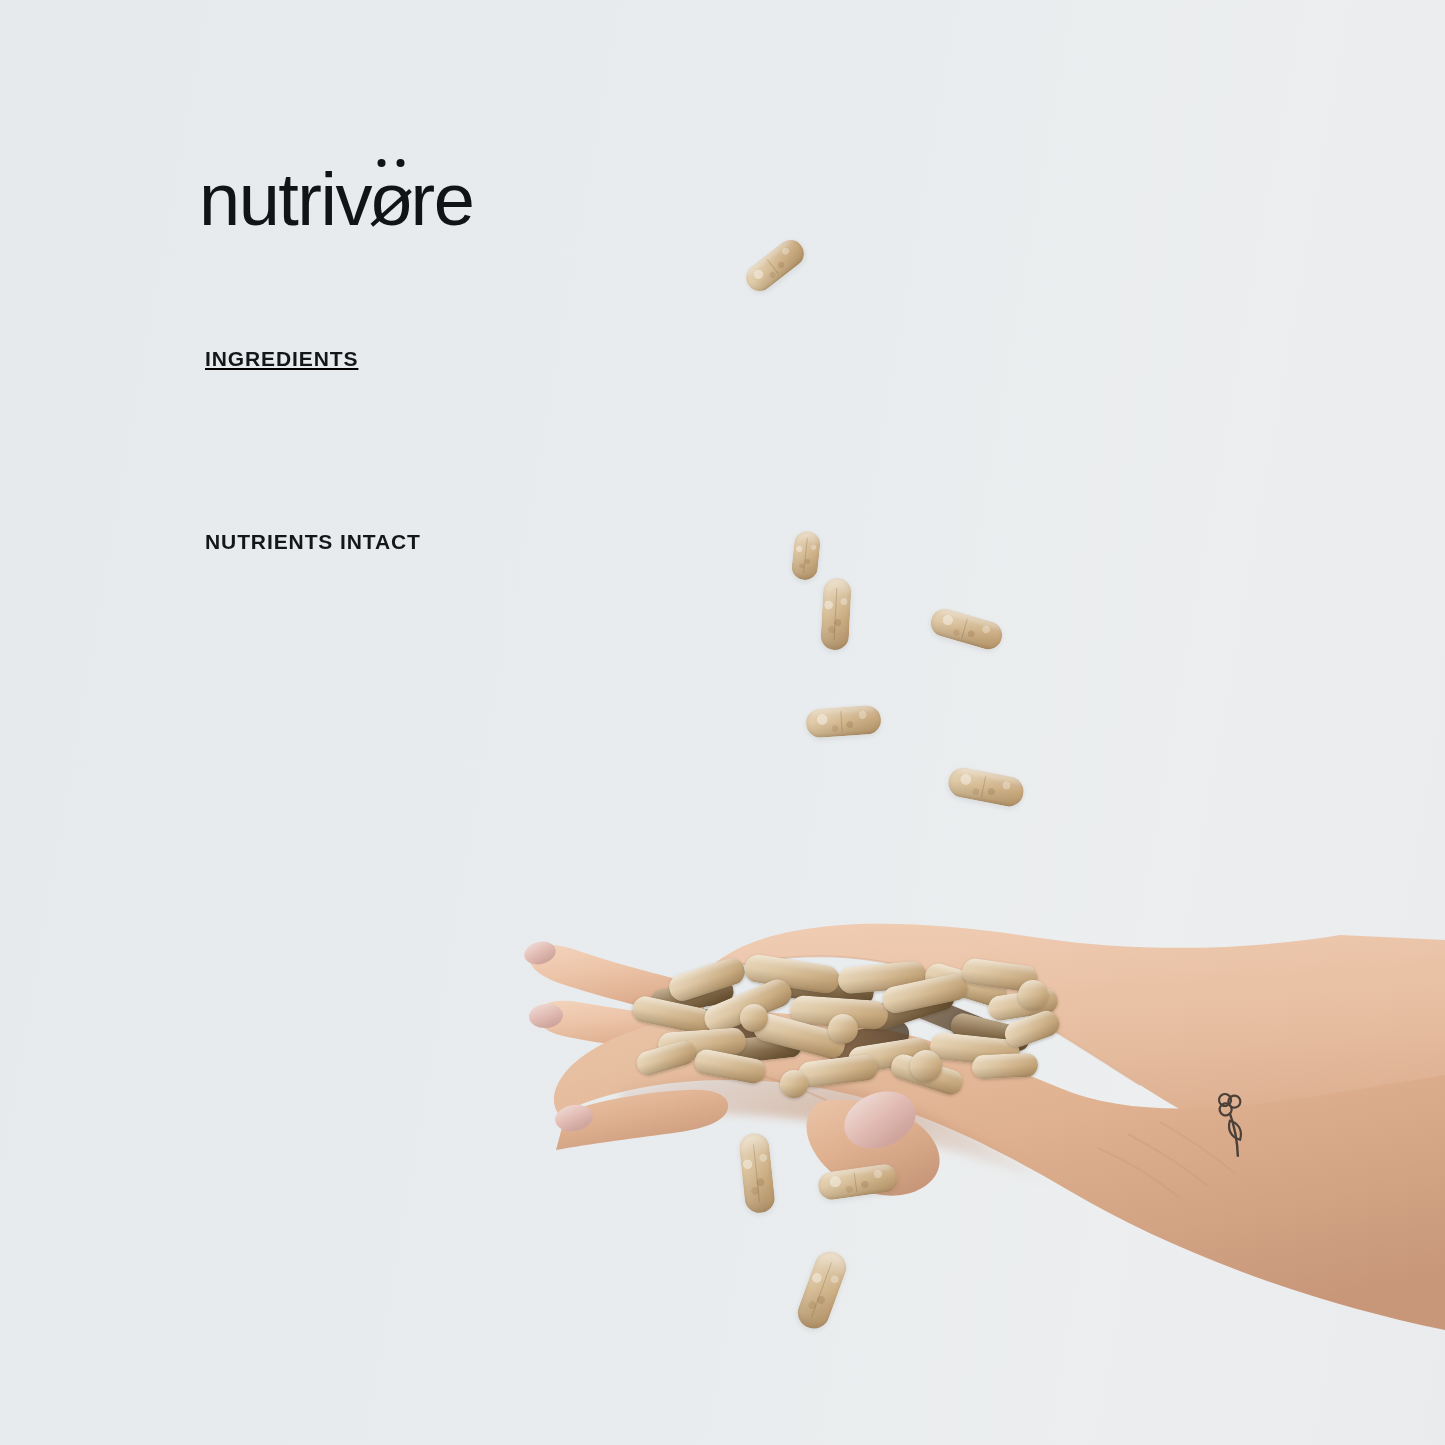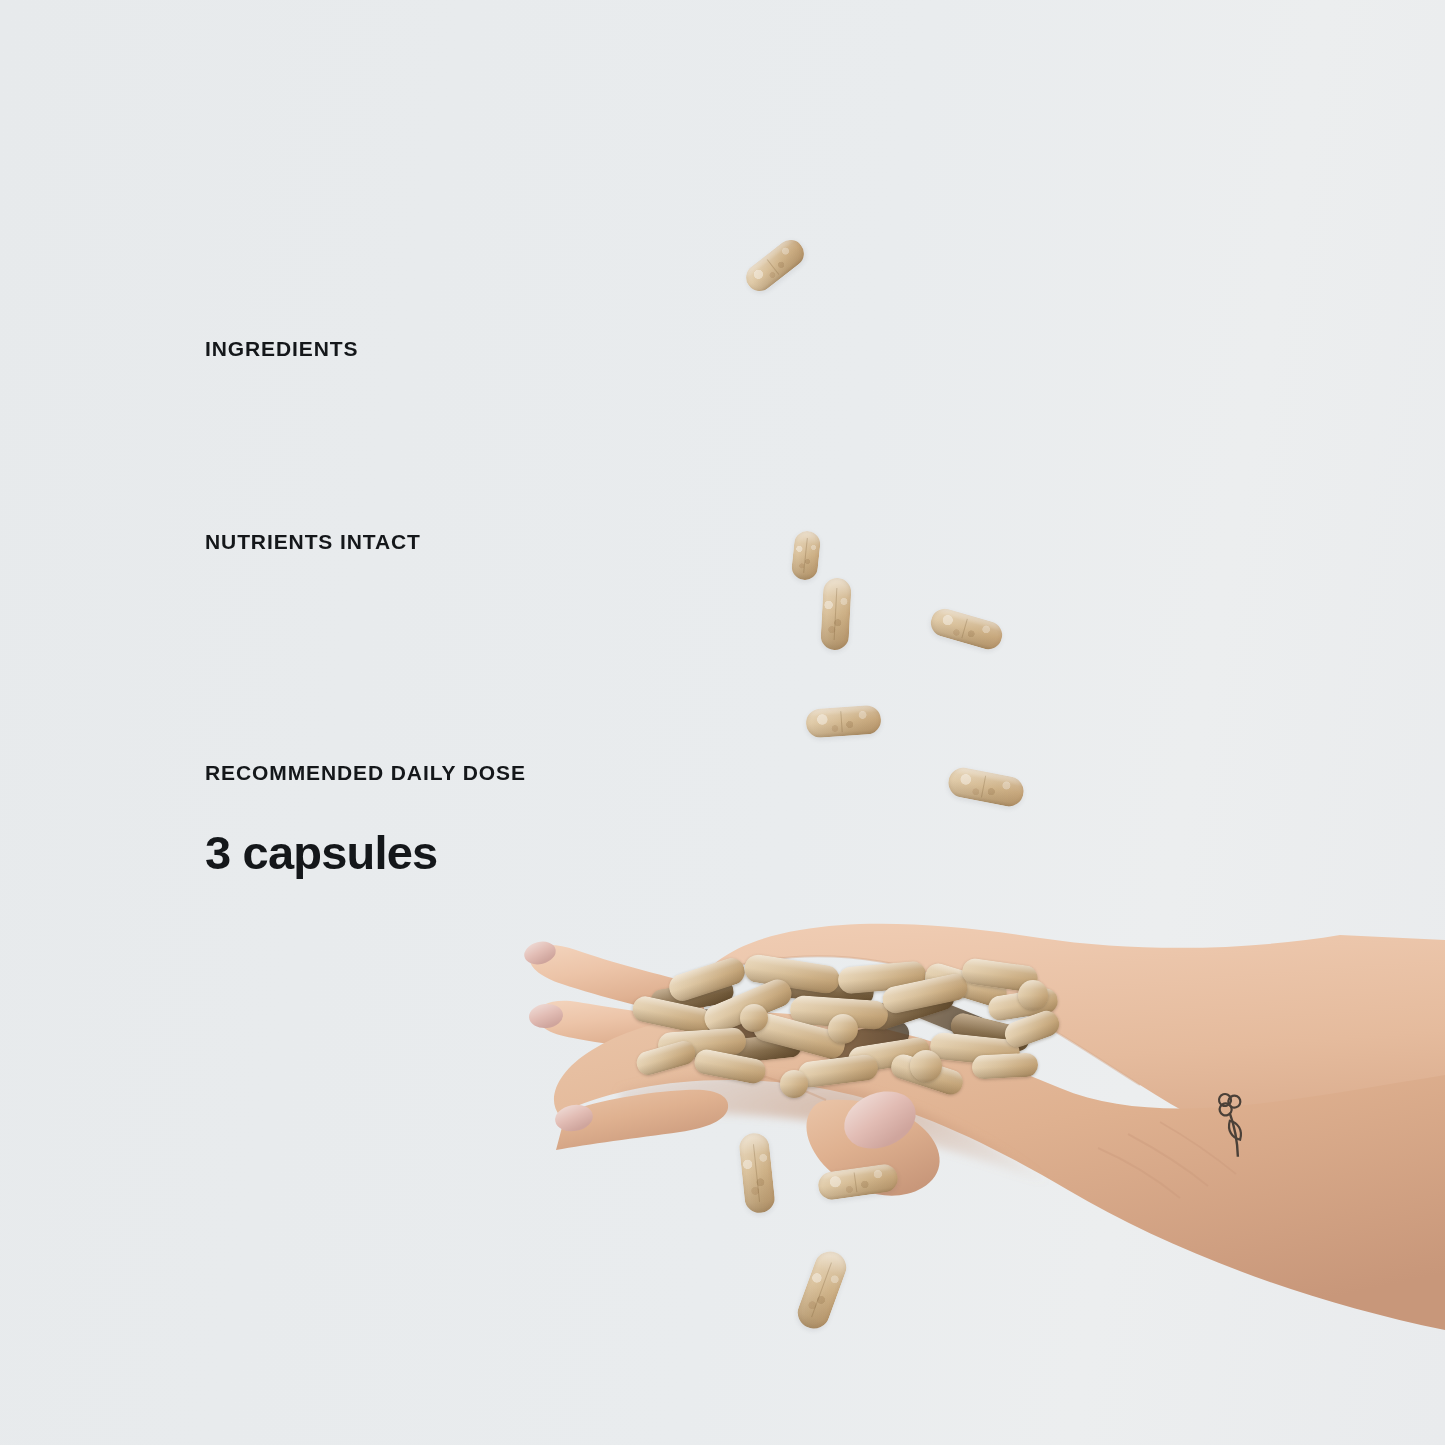--- a/index.html
+++ b/index.html
@@ -79,21 +79,21 @@
   }
   .spec-value {
     font-size: 47px;
     font-weight: 700;
     letter-spacing: -0.8px;
     color: #14171a;
     white-space: nowrap;
     margin: 0;
     line-height: 1;
   }
-  #spec-ingredients { top: 337px; }
+  #spec-ingredients { top: 347px; text-decoration: underline; }
   #spec-nutrients   { top: 530px; }
   #spec-dose        { top: 761px; }
 
   
   .capsule {
     position: absolute;
     border-radius: 999px;
     background:
       linear-gradient(to bottom,
         rgba(255,255,255,0.55) 0%,
@@ -169,33 +169,35 @@
   #pile .shadowgap {
     background: linear-gradient(100deg, #6f5434 0%, #4f3a21 60%, #3b2a16 100%);
     opacity: .75;
   }
 </style>
 </head>
 <body>
 
 <div id="stage">
 
+  <div id="brand">
+    <span>nutriv</span><span class="slashed"><span class="glyph-o">o</span><span class="slash"></span><span class="umlaut">
+          <i></i>
+          <i></i>
+        </span></span><span>re</span>
+  </div>
 
   <div class="spec" id="spec-ingredients">
     <div class="spec-label">INGREDIENTS</div>
   </div>
 
   <div class="spec" id="spec-nutrients">
     <div class="spec-label">NUTRIENTS INTACT</div>
   </div>
 
-  <div class="spec" id="spec-dose">
-    <div class="spec-label">RECOMMENDED DAILY DOSE</div>
-    <div class="spec-value">3 capsules</div>
-  </div>
 
   <div class="capsule grainy" style="left:742px; top:252px; width:66px; height:27px; transform:rotate(-38deg);"></div>
 
   <div class="capsule grainy" style="left:793px; top:531px; width:26px; height:49px; transform:rotate(6deg); border-radius:999px;"></div>
 
   <div class="capsule grainy" style="left:822px; top:578px; width:28px; height:72px; transform:rotate(3deg);"></div>
 
   <div class="capsule grainy" style="left:930px; top:615px; width:73px; height:28px; transform:rotate(16deg);"></div>
 
   <div class="capsule grainy" style="left:806px; top:707px; width:75px; height:29px; transform:rotate(-4deg);"></div>

